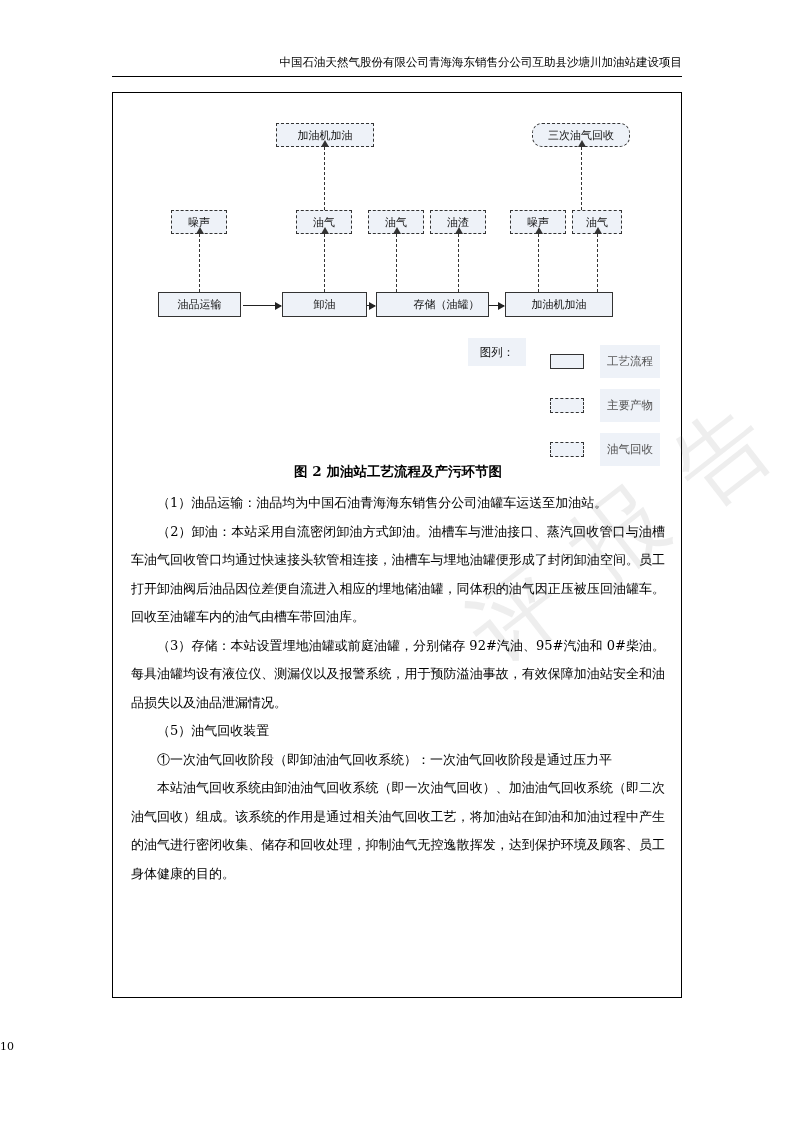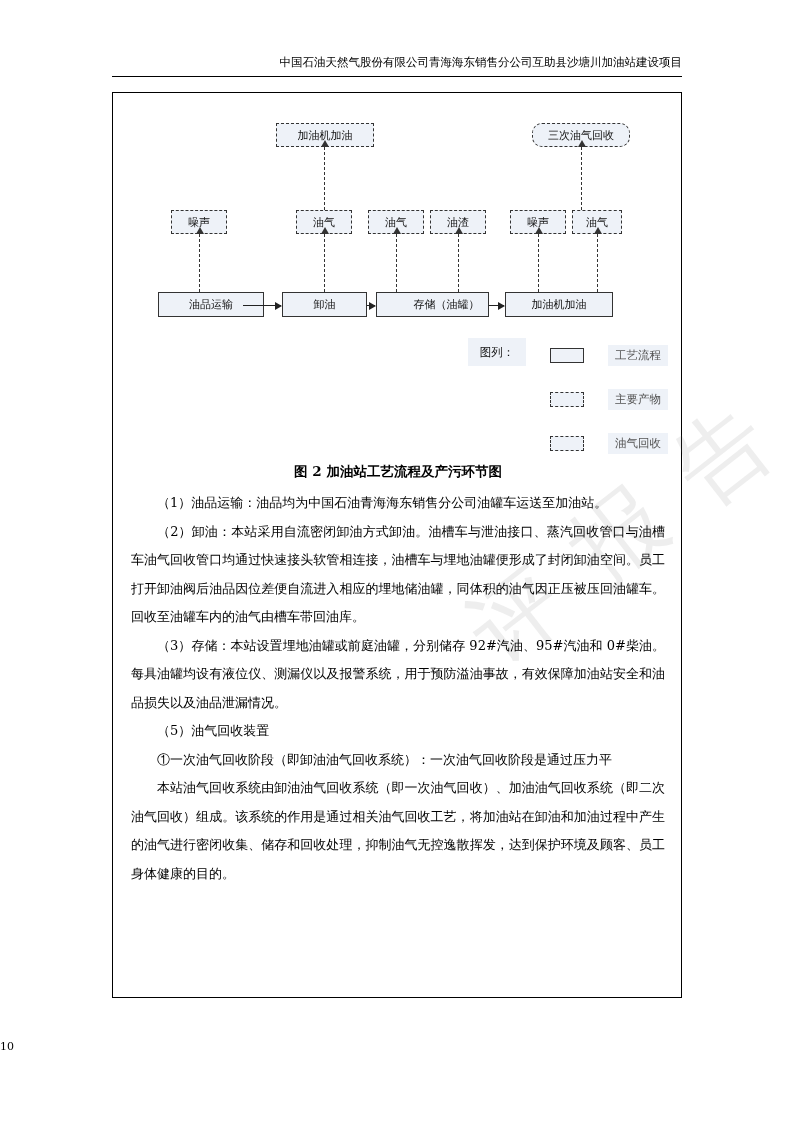--- a/index.html
+++ b/index.html
@@ -131,26 +131,26 @@
     color: #111;
   }
   .legend-row { position: absolute; display: flex; align-items: center; }
   .legend-swatch {
     width: 34px; height: 15px; box-sizing: border-box;
     background: #eef2f8;
   }
   .legend-swatch.solid { border: 1px solid #333; }
   .legend-swatch.dash { border: 1px dashed #333; }
   .legend-text {
-    margin-left: 24px;
+    margin-left: 16px;
     font-size: 11.5px;
     font-family: "DejaVu Serif", "Liberation Serif", serif;
     color: #555;
     background: #eef2f8;
-    padding: 3px 7px;
+    padding: 9px 7px;
     white-space: nowrap;
   }
   
   .fig-caption {
     position: absolute;
     left: 0;
     top: 370px;
     width: 570px;
     text-align: center;
     font-size: 13.5px;
@@ -201,21 +201,21 @@
       <div class="box dashed" style="left:163px; top:30px; width:98px; height:24px;">加油机加油</div>
       <div class="box dashed" style="left:419px; top:30px; width:98px; height:24px;border-radius:10px;">三次油气回收</div>
 
       <div class="box dashed" style="left:58px; top:117px; width:56px; height:24px;">噪声</div>
       <div class="box dashed" style="left:183px; top:117px; width:56px; height:24px;">油气</div>
       <div class="box dashed" style="left:255px; top:117px; width:56px; height:24px;">油气</div>
       <div class="box dashed" style="left:317px; top:117px; width:56px; height:24px;">油渣</div>
       <div class="box dashed" style="left:397px; top:117px; width:56px; height:24px;">噪声</div>
       <div class="box dashed" style="left:459px; top:117px; width:50px; height:24px;">油气</div>
 
-      <div class="box solidflow" style="left:45px; top:199px; width:106px; height:25px;">油品运输</div>
+      <div class="box solidflow" style="left:45px; top:199px; width:83px; height:25px;">油品运输</div>
       <div class="box solidflow" style="left:169px; top:199px; width:85px; height:25px;">卸油</div>
       <div class="box solidflow" style="left:263px; top:199px; width:113px; height:25px;padding-left:28px;">存储（油罐）</div>
       <div class="box solidflow" style="left:392px; top:199px; width:108px; height:25px;">加油机加油</div>
 
       <div class="arrow-h" style="left:130px; top:212px; width:38px;"></div>
       <div class="arrow-h" style="left:254px; top:212px; width:8px;"></div>
       <div class="arrow-h" style="left:376px; top:212px; width:15px;"></div>
 
       <div class="arrow-v-dash" style="left:86px; top:141px; height:58px;"></div>
       <div class="arrow-v-dash" style="left:211px; top:141px; height:58px;"></div>

